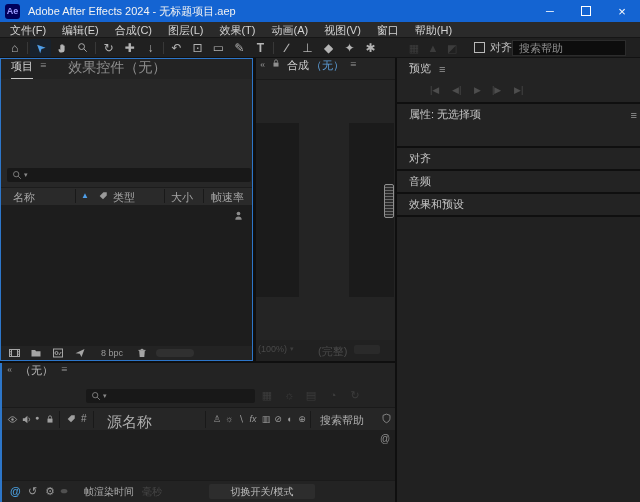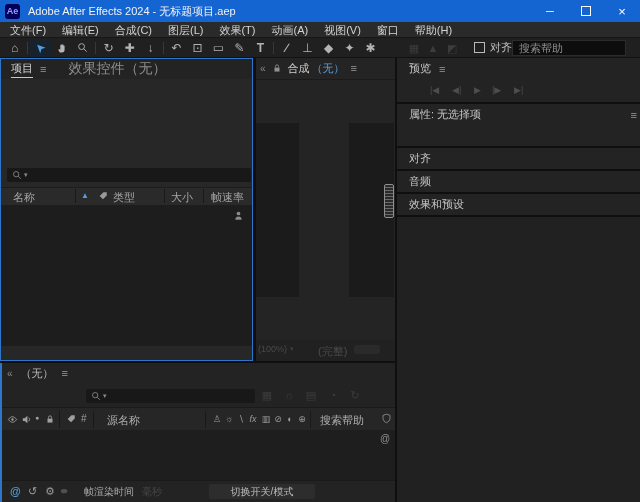--- a/index.html
+++ b/index.html
@@ -25,21 +25,21 @@
   .ticon.sel{color:#4f9ee8;background:#18222d;border-radius:2px;}
   .rot135{display:inline-block;transform:rotate(-135deg);}
   .tsep{width:1px;height:12px;background:#383838;margin:0 2px;}
   .dimicon{color:#3c3c3c;font-size:11px;width:18px;text-align:center;}
   .checkbox{width:9px;height:9px;border:1px solid #b9b9b9;background:transparent;display:inline-block;}
   .snaplabel{color:#c2c2c2;font-size:11px;margin-left:4px;}
   .searchhelp{background:#0d0d0d;border:1px solid #2c2c2c;color:#8f8f8f;font-size:11px;height:14px;
     line-height:14px;padding:0 6px;width:100px;}
   
   .panel{background:#262626;box-sizing:border-box;}
-  .tabbar{height:20px;display:flex;align-items:center;background:#232323;}
+  .tabbar{height:20px;display:flex;background:#232323;font-family:Liberation Serif, serif;}
   .hamb{color:#9a9a9a;font-size:11px;}
   .chev{color:#8a8a8a;font-size:10px;}
   svg.i{display:block;}
   .srch{background:#181818;border-radius:2px;display:flex;align-items:center;color:#7f7f7f;}
   .caret{font-size:7px;color:#8a8a8a;margin-left:2px;}
   
   .sidehdr{background:#232323;display:flex;align-items:center;color:#c6c6c6;font-size:11px;}
   
   .switchicon{color:#9b9b9b;font-size:9px;width:12px;text-align:center;display:inline-block;}
   .sepv{width:1px;background:#191919;position:absolute;}
@@ -204,20 +204,49 @@
     </div>
 
     <div class="abs" style="left:0;top:146px;width:251px;height:141px;background:#1d1d1d">
       <span class="abs" style="right:8px;top:5px">
           <svg class="i" width="11" height="11" style="color:#8c8c8c">
             <use href="#i-person"></use>
           </svg>
         </span>
     </div>
 
+    <div class="abs" style="left:0;top:287px;width:251px;height:14px;background:#232323">
+      <span class="abs" style="left:7px;top:1px">
+          <svg class="i" width="13" height="12" style="color:#a6a6a6">
+            <use href="#i-film"></use>
+          </svg>
+        </span>
+      <span class="abs" style="left:29px;top:1px">
+          <svg class="i" width="12" height="12" style="color:#a6a6a6">
+            <use href="#i-folder"></use>
+          </svg>
+        </span>
+      <span class="abs" style="left:51px;top:1px">
+          <svg class="i" width="12" height="12" style="color:#a6a6a6">
+            <use href="#i-comp"></use>
+          </svg>
+        </span>
+      <span class="abs" style="left:73px;top:1px">
+          <svg class="i" width="12" height="12" style="color:#a6a6a6">
+            <use href="#i-plane"></use>
+          </svg>
+        </span>
+      <span class="abs" style="left:100px;top:2px;color:#9a9a9a;font-size:9px">8 bpc</span>
+      <span class="abs" style="left:135px;top:1px">
+          <svg class="i" width="12" height="12" style="color:#a6a6a6">
+            <use href="#i-trash"></use>
+          </svg>
+        </span>
+      <span class="abs" style="left:155px;top:3px;width:38px;height:8px;background:#303030;border-radius:4px"></span>
+    </div>
   </div>
 
   <div class="abs panel" style="left:256px;top:58px;width:139px;height:303px;background:#242424">
     <div class="tabbar" style="background:#242424">
       <span class="chev" style="margin-left:4px">«</span>
       <span style="margin-left:6px">
           <svg class="i" width="10" height="10" style="color:#8f8f8f">
             <use href="#i-lock"></use>
           </svg>
         </span>
@@ -308,21 +337,21 @@
           </svg>
         </span>
       <span class="sepv" style="left:57px;top:3px;height:17px"></span>
       <span class="abs" style="left:64px;top:6px">
           <svg class="i" width="10" height="10" style="color:#9f9f9f">
             <use href="#i-tag"></use>
           </svg>
         </span>
       <span class="abs" style="left:79px;top:5px;color:#9f9f9f;font-size:10px">#</span>
       <span class="sepv" style="left:91px;top:3px;height:17px"></span>
-      <span class="abs" style="left:105px;top:5px;color:#aeaeae;font-size:11px">源名称</span>
+      <span class="abs" style="left:105px;top:5px;color:#aeaeae;font-size:15px">源名称</span>
       <span class="sepv" style="left:203px;top:3px;height:17px"></span>
       <span class="abs switchicon" style="left:209px;top:6px">♙</span>
       <span class="abs switchicon" style="left:221px;top:6px">☼</span>
       <span class="abs switchicon" style="left:233px;top:6px">∖</span>
       <span class="abs switchicon" style="left:245px;top:6px;font-style:italic">fx</span>
       <span class="abs switchicon" style="left:258px;top:6px">▥</span>
       <span class="abs switchicon" style="left:270px;top:6px">⊘</span>
       <span class="abs switchicon" style="left:282px;top:6px">◐</span>
       <span class="abs switchicon" style="left:294px;top:6px">⊕</span>
       <span class="sepv" style="left:308px;top:3px;height:17px"></span>

